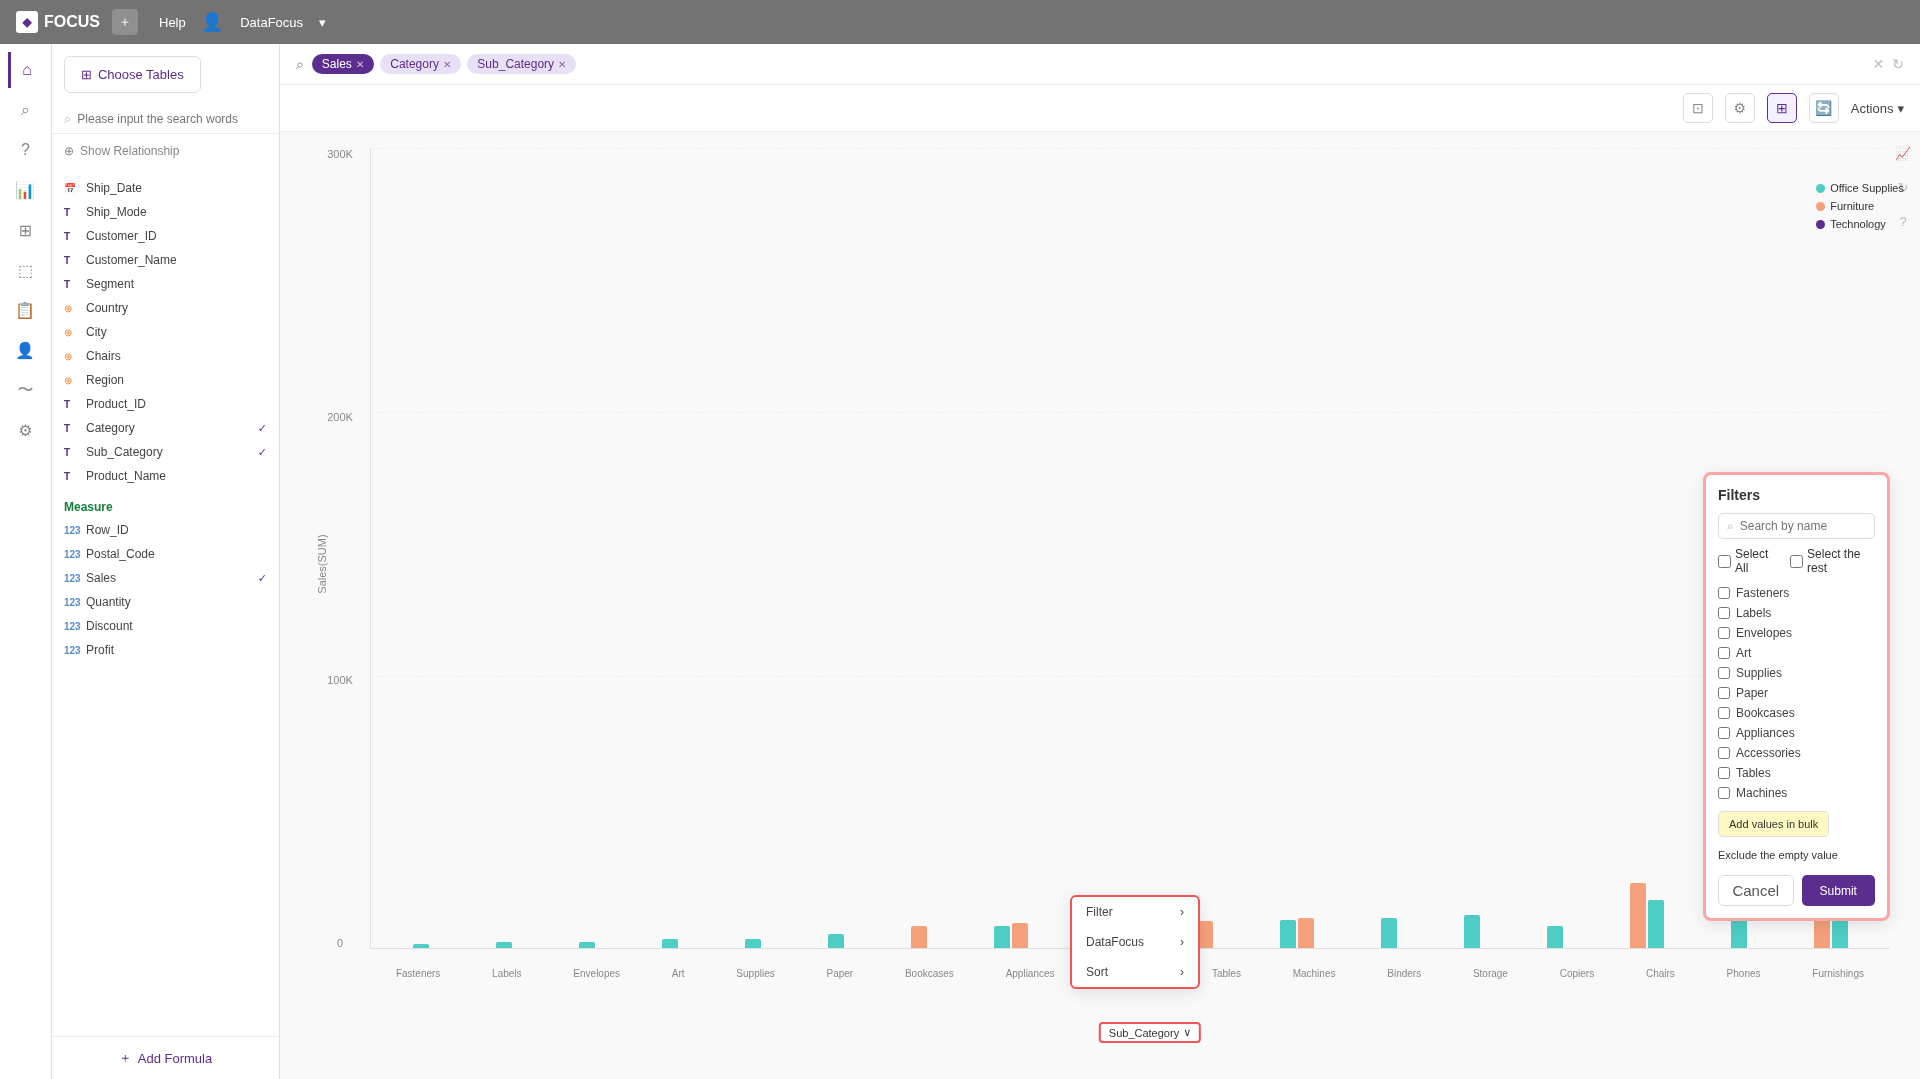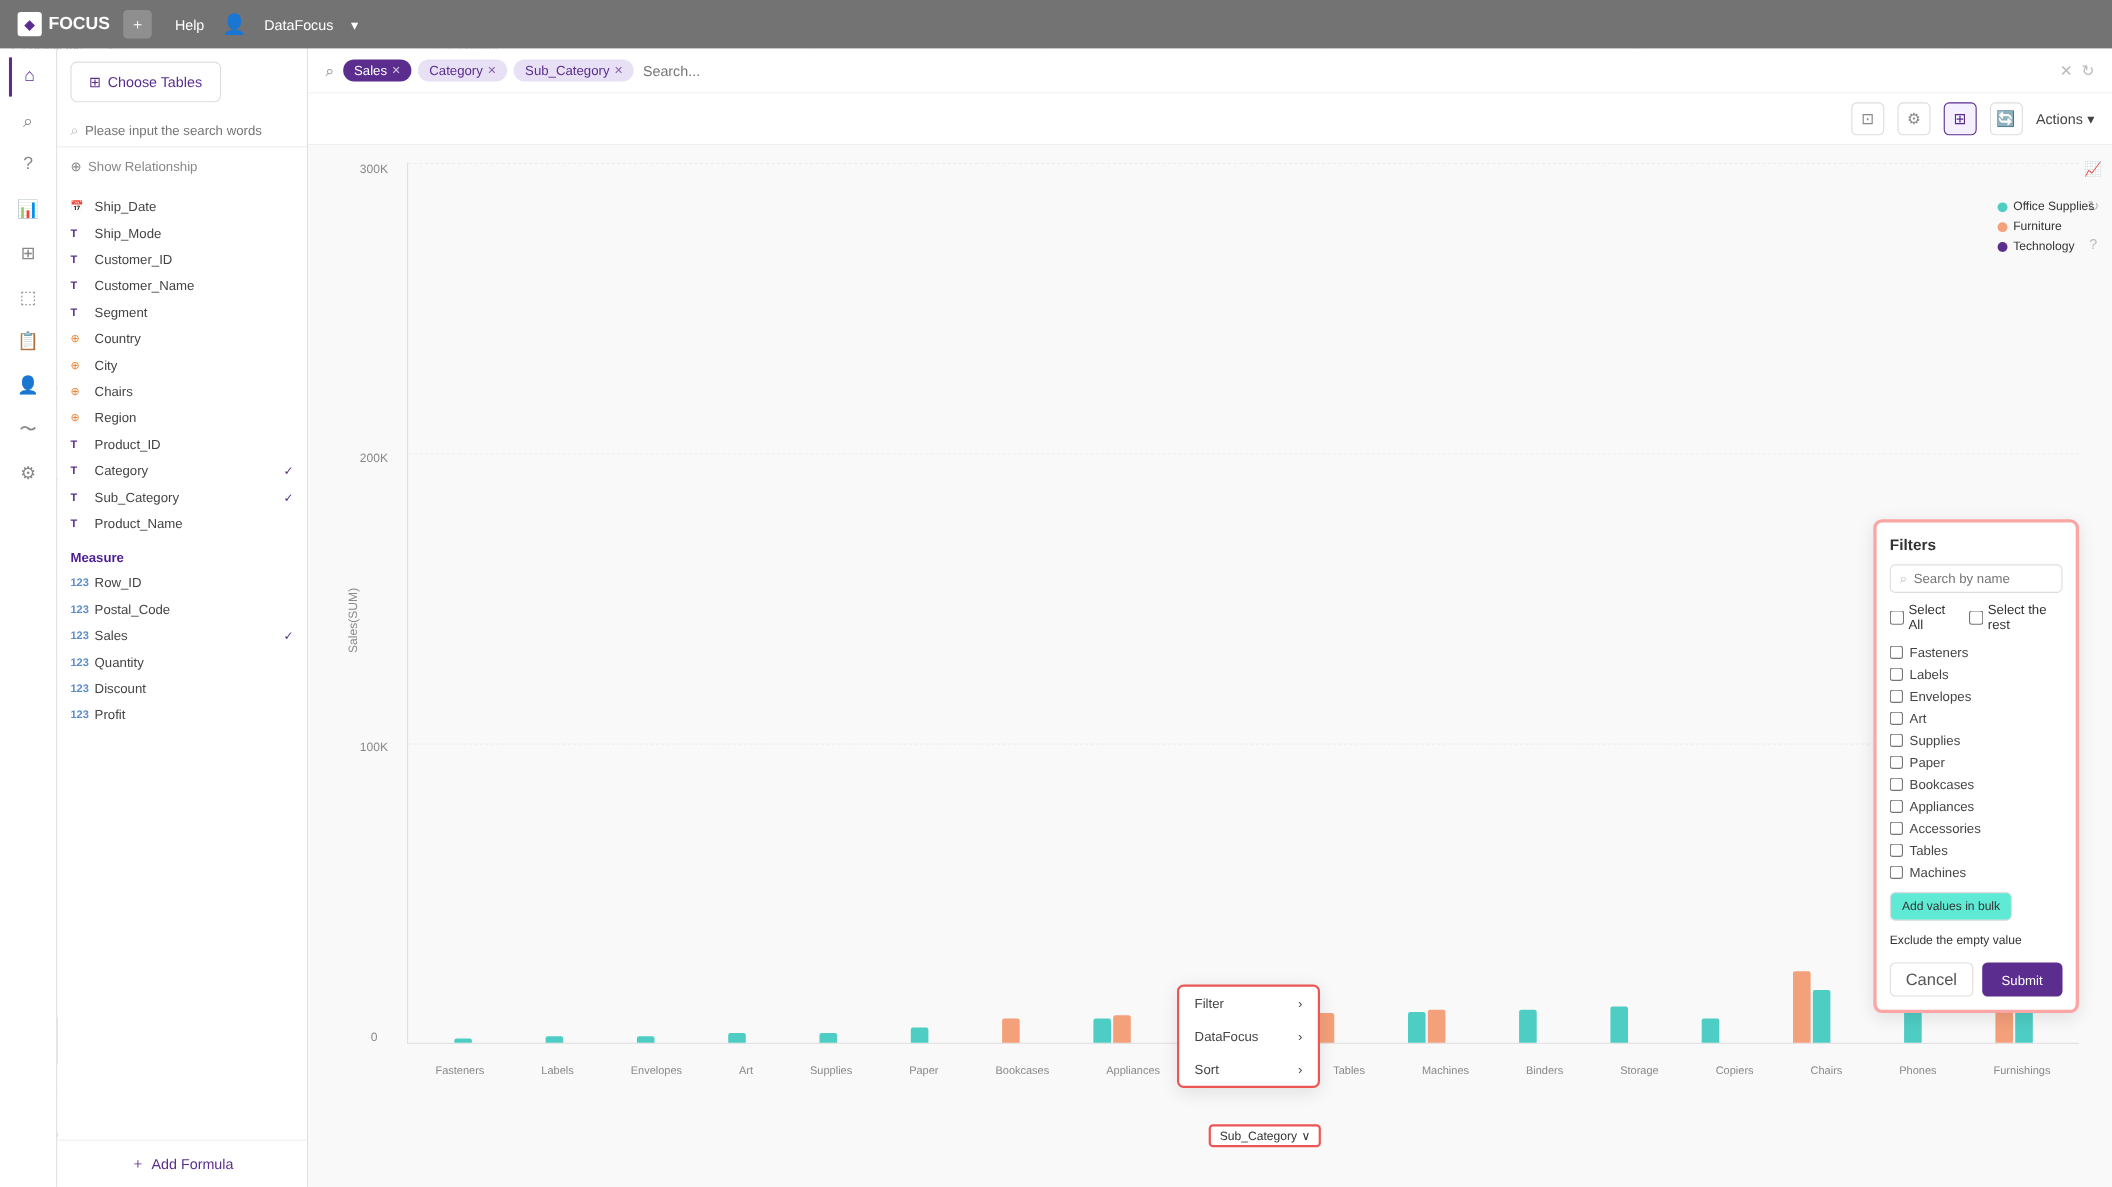--- a/index.html
+++ b/index.html
@@ -61,21 +61,21 @@
     }
     .field-item {
       display: flex; align-items: center; gap: 6px; padding: 5px 12px;
       cursor: pointer; color: #444; font-size: 12px;
     }
     .field-item .field-icon { font-size: 11px; color: #888; width: 16px; }
     .field-item .check { color: #5b2d8e; margin-left: auto; font-size: 11px; }
     .field-item .type-t { color: #5b2d8e; font-size: 10px; font-weight: bold; }
     .field-item .type-globe { color: #e8843a; font-size: 10px; }
     .field-item .type-num { color: #5b8cc8; font-size: 10px; font-weight: bold; }
-    .measure-label { padding: 4px 12px; font-size: 12px; color: #4c1d95; font-weight: 600; margin-top: 8px; }
+    .measure-label { padding: 4px 12px; font-size: 12px; color: #15803d; font-weight: 600; margin-top: 8px; }
     .add-formula-btn {
       position: absolute; bottom: 0; left: 0; right: 0;
       display: flex; align-items: center; justify-content: center; gap: 6px;
       padding: 12px; border-top: 1px solid #eee; background: #fff;
       color: #5b2d8e; cursor: pointer; font-size: 13px;
     }
 
     
     .main-content {
       position: fixed; top: 44px; left: 280px; right: 0; bottom: 0;
@@ -148,21 +148,21 @@
     .filters-search { display: flex; align-items: center; gap: 6px; border: 1px solid #ddd; border-radius: 5px; padding: 5px 8px; margin-bottom: 8px; }
     .filters-search input { border: none; outline: none; font-size: 12px; width: 100%; color: #888; }
     .filters-checkrow { display: flex; align-items: center; gap: 12px; margin-bottom: 8px; font-size: 12px; }
     .filters-checkrow label { display: flex; align-items: center; gap: 4px; cursor: pointer; }
     .filter-items { max-height: 220px; overflow-y: auto; }
     .filter-item { display: flex; align-items: center; gap: 6px; padding: 3px 0; font-size: 12px; color: #444; cursor: pointer; }
     .filter-item input[type=checkbox] { width: 12px; height: 12px; }
     .filters-footer { display: flex; gap: 8px; margin-top: 10px; }
     .cancel-btn { flex: 1; padding: 6px; border: 1px solid #ddd; border-radius: 5px; background: #fff; cursor: pointer; font-size: 15px; color: #555; }
     .submit-btn { flex: 1; padding: 6px; border: none; border-radius: 5px; background: #5b2d8e; cursor: pointer; font-size: 12px; color: #fff; }
-    .add-values-btn { padding: 6px 10px; border: 1px solid #ddd; border-radius: 5px; background: #5eead4; cursor: pointer; font-size: 11px; color: #333; }
+    .add-values-btn { padding: 6px 10px; border: 1px solid #ddd; border-radius: 5px; background: #fef9c3; cursor: pointer; font-size: 11px; color: #333; }
     .exclude-text { font-size: 11px; color: #333; cursor: pointer; padding: 4px 0; }
     .filters-extra { display: flex; align-items: center; gap: 8px; margin-top: 8px; flex-wrap: wrap; }
 
     
     .context-menu {
       position: absolute;
       left: 800px;
       bottom: 60px;
       background: #fff;
       border: 2px solid #e55; 
@@ -341,21 +341,20 @@
         </div>
         <div class="tag gray">
           <span>Category</span>
           <span class="tag-x">✕</span>
         </div>
         <div class="tag gray">
           <span>Sub_Category</span>
           <span class="tag-x">✕</span>
         </div>
       </div>
-    <input type="text" style="border: none; outline: none; flex: 1 1 0%; font-size: 13px; color: rgb(170, 170, 170);" placeholder="Search...">
     <div class="search-bar-right">
       <span style="cursor:pointer;font-size:14px;color:#bbb;">✕</span>
       <span style="cursor:pointer;font-size:14px;color:#bbb;">↻</span>
     </div>
   </div>
 
   <div class="toolbar">
     <div class="toolbar-icon">⊡</div>
     <div class="toolbar-icon">⚙</div>
     <div class="toolbar-icon active">⊞</div>

